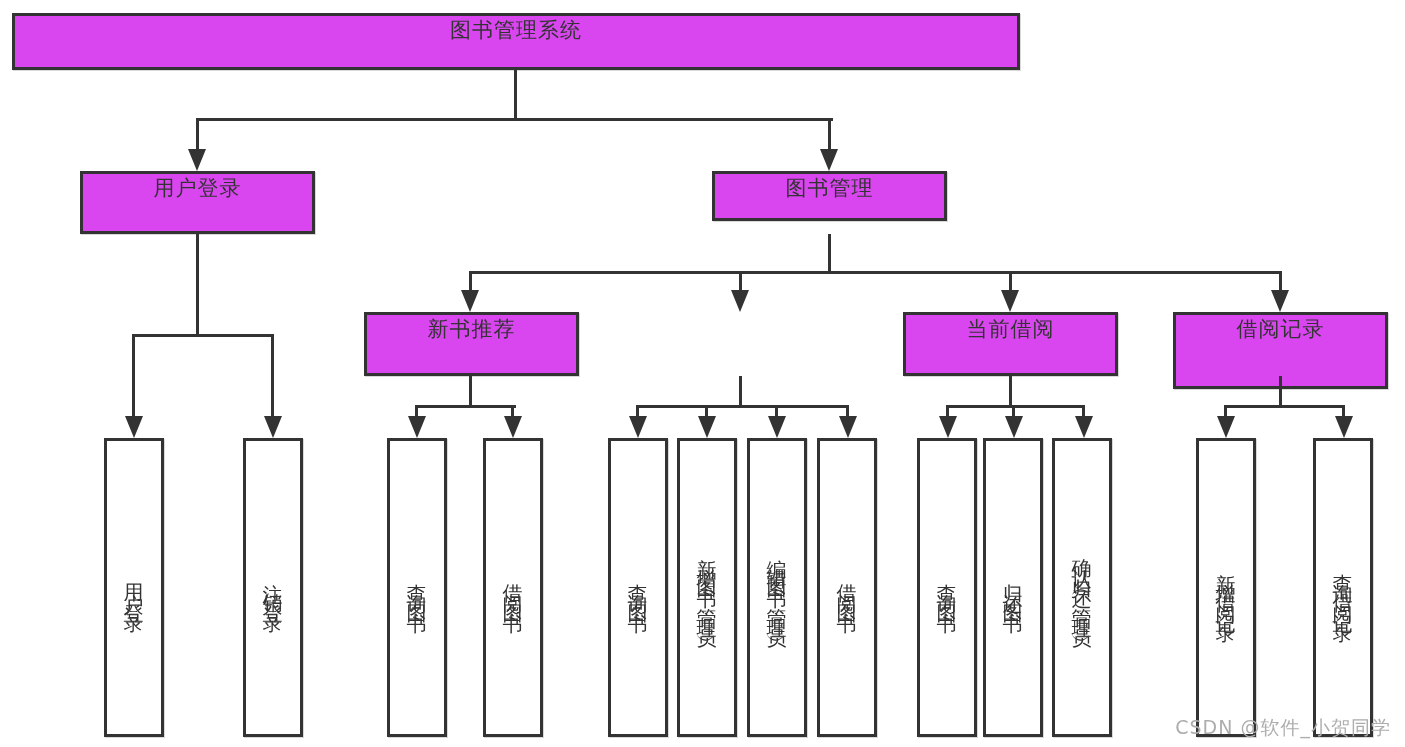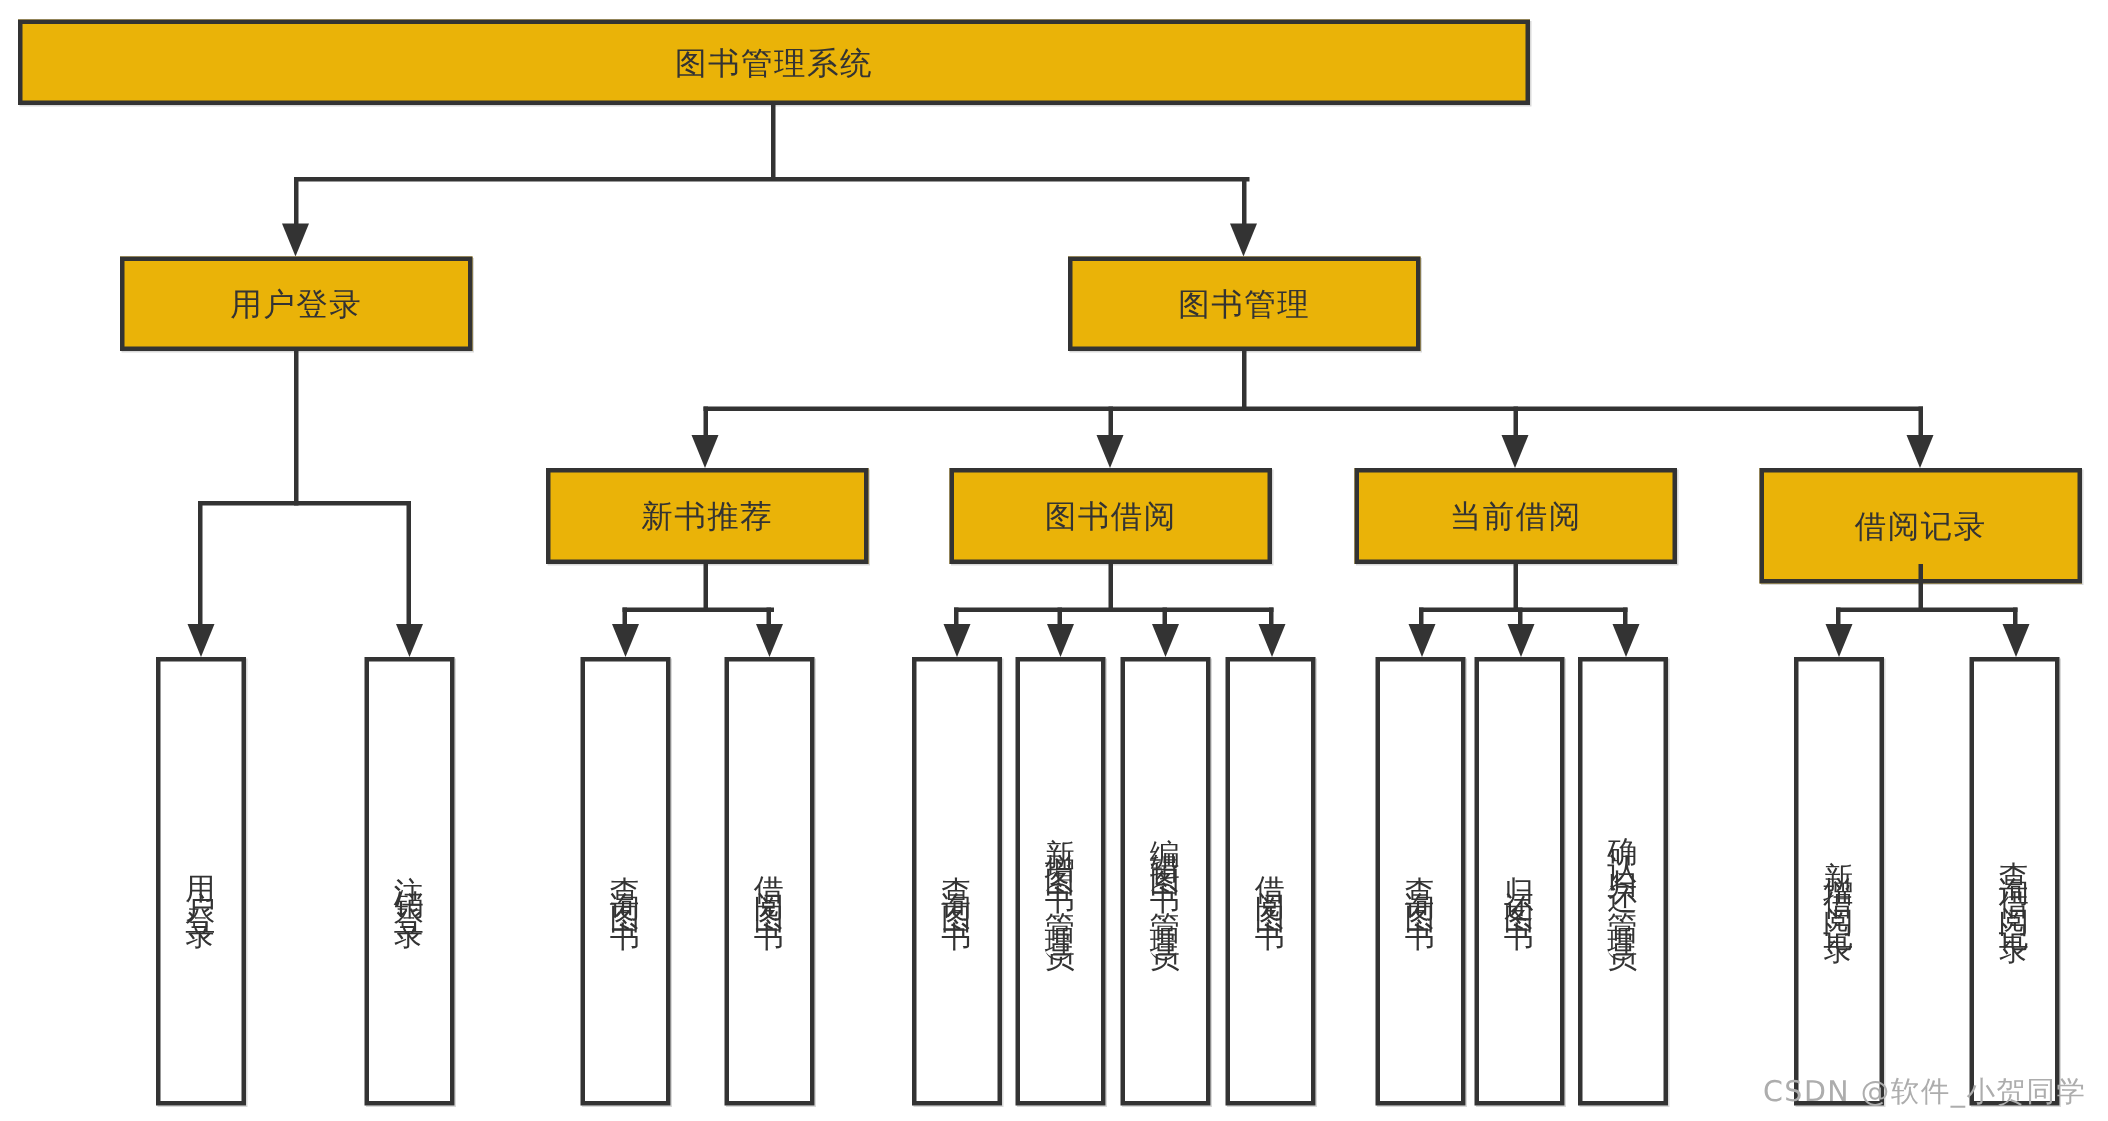--- a/index.html
+++ b/index.html
@@ -7,24 +7,24 @@
   #canvas {
     position: relative;
     width: 1405px;
     height: 747px;
     background: #ffffff;
     font-family: "DejaVu Sans", "Liberation Sans", sans-serif;
     overflow: hidden;
   }
   .hbox {
     position: absolute;
-    background: #eab308;
+    background: #d946ef;
     border: 3px solid #333333;
     display: flex;
-    align-items: center;
+    align-items: flex-start;
     justify-content: center;
     color: #333333;
     font-size: 21px;
     letter-spacing: 1px;
     box-shadow: 1px 1px 0 rgba(0,0,0,0.15);
   }
   .vbox {
     position: absolute;
     top: 438px;
     width: 60px;
@@ -79,21 +79,21 @@
   <div class="line" style="left:514px; top:70px; width:3px; height:50px;"></div>
   <div class="line" style="left:196px; top:118px; width:637px; height:3px;"></div>
   <div class="line" style="left:196px; top:118px; width:3px; height:32px;"></div>
   <div class="ahead" style="left:188px; top:149px;"></div>
   <div class="line" style="left:828px; top:118px; width:3px; height:32px;"></div>
   <div class="ahead" style="left:820px; top:149px;"></div>
 
   <div class="hbox" style="left:80px; top:171px; width:235px; height:63px;">
     <span>用户登录</span>
   </div>
-  <div class="hbox" style="left:712px; top:171px; width:235px; height:63px;">
+  <div class="hbox" style="left:712px; top:171px; width:235px; height:50px;">
     <span>图书管理</span>
   </div>
 
   <div class="line" style="left:196px; top:234px; width:3px; height:103px;"></div>
   <div class="line" style="left:132px; top:334px; width:141px; height:3px;"></div>
   <div class="line" style="left:132px; top:334px; width:3px; height:84px;"></div>
   <div class="ahead" style="left:125px; top:416px;"></div>
   <div class="line" style="left:271px; top:334px; width:3px; height:84px;"></div>
   <div class="ahead" style="left:264px; top:416px;"></div>
 
@@ -104,23 +104,20 @@
   <div class="line" style="left:739px; top:271px; width:3px; height:20px;"></div>
   <div class="ahead" style="left:731px; top:290px;"></div>
   <div class="line" style="left:1009px; top:271px; width:3px; height:20px;"></div>
   <div class="ahead" style="left:1001px; top:290px;"></div>
   <div class="line" style="left:1279px; top:271px; width:3px; height:20px;"></div>
   <div class="ahead" style="left:1271px; top:290px;"></div>
 
   <div class="hbox" style="left:364px; top:312px; width:215px; height:64px;">
     <span>新书推荐</span>
   </div>
-  <div class="hbox" style="left:633px; top:312px; width:215px; height:64px;">
-    <span>图书借阅</span>
-  </div>
   <div class="hbox" style="left:903px; top:312px; width:215px; height:64px;">
     <span>当前借阅</span>
   </div>
   <div class="hbox" style="left:1173px; top:312px; width:215px; height:77px;">
     <span>借阅记录</span>
   </div>
 
   <div class="line" style="left:469px; top:376px; width:3px; height:32px;"></div>
   <div class="line" style="left:415px; top:405px; width:101px; height:3px;"></div>
   <div class="line" style="left:415px; top:405px; width:3px; height:13px;"></div>

